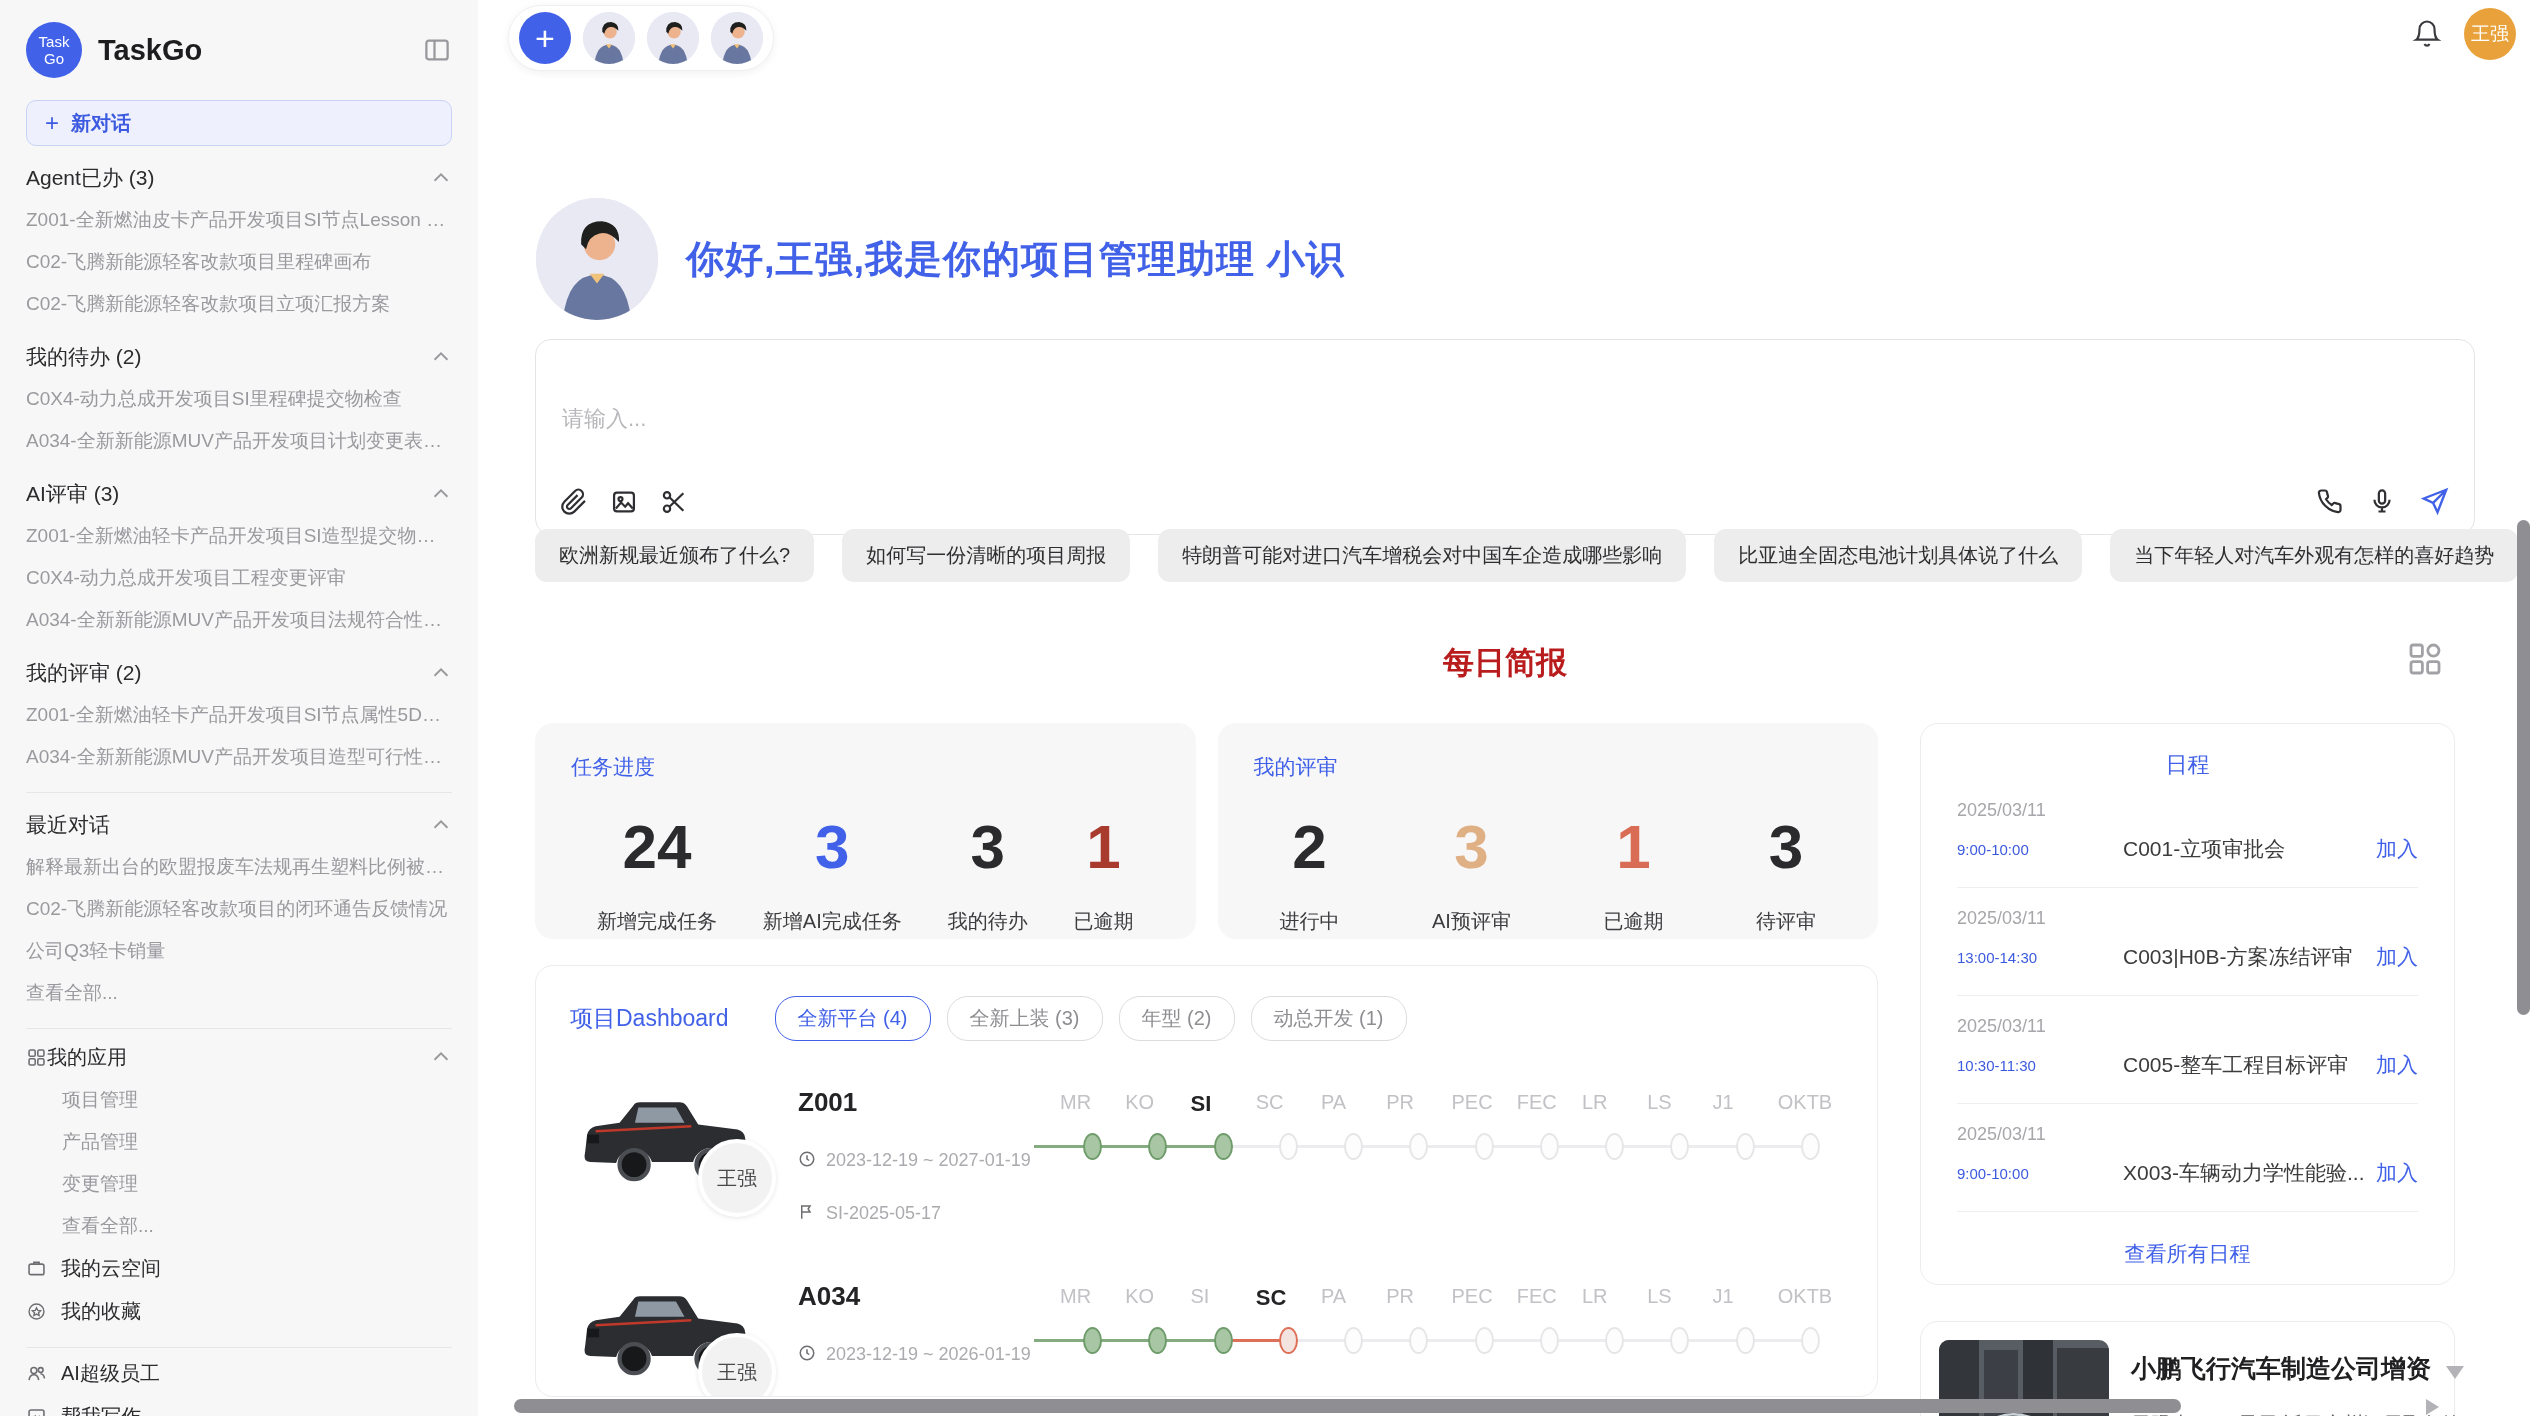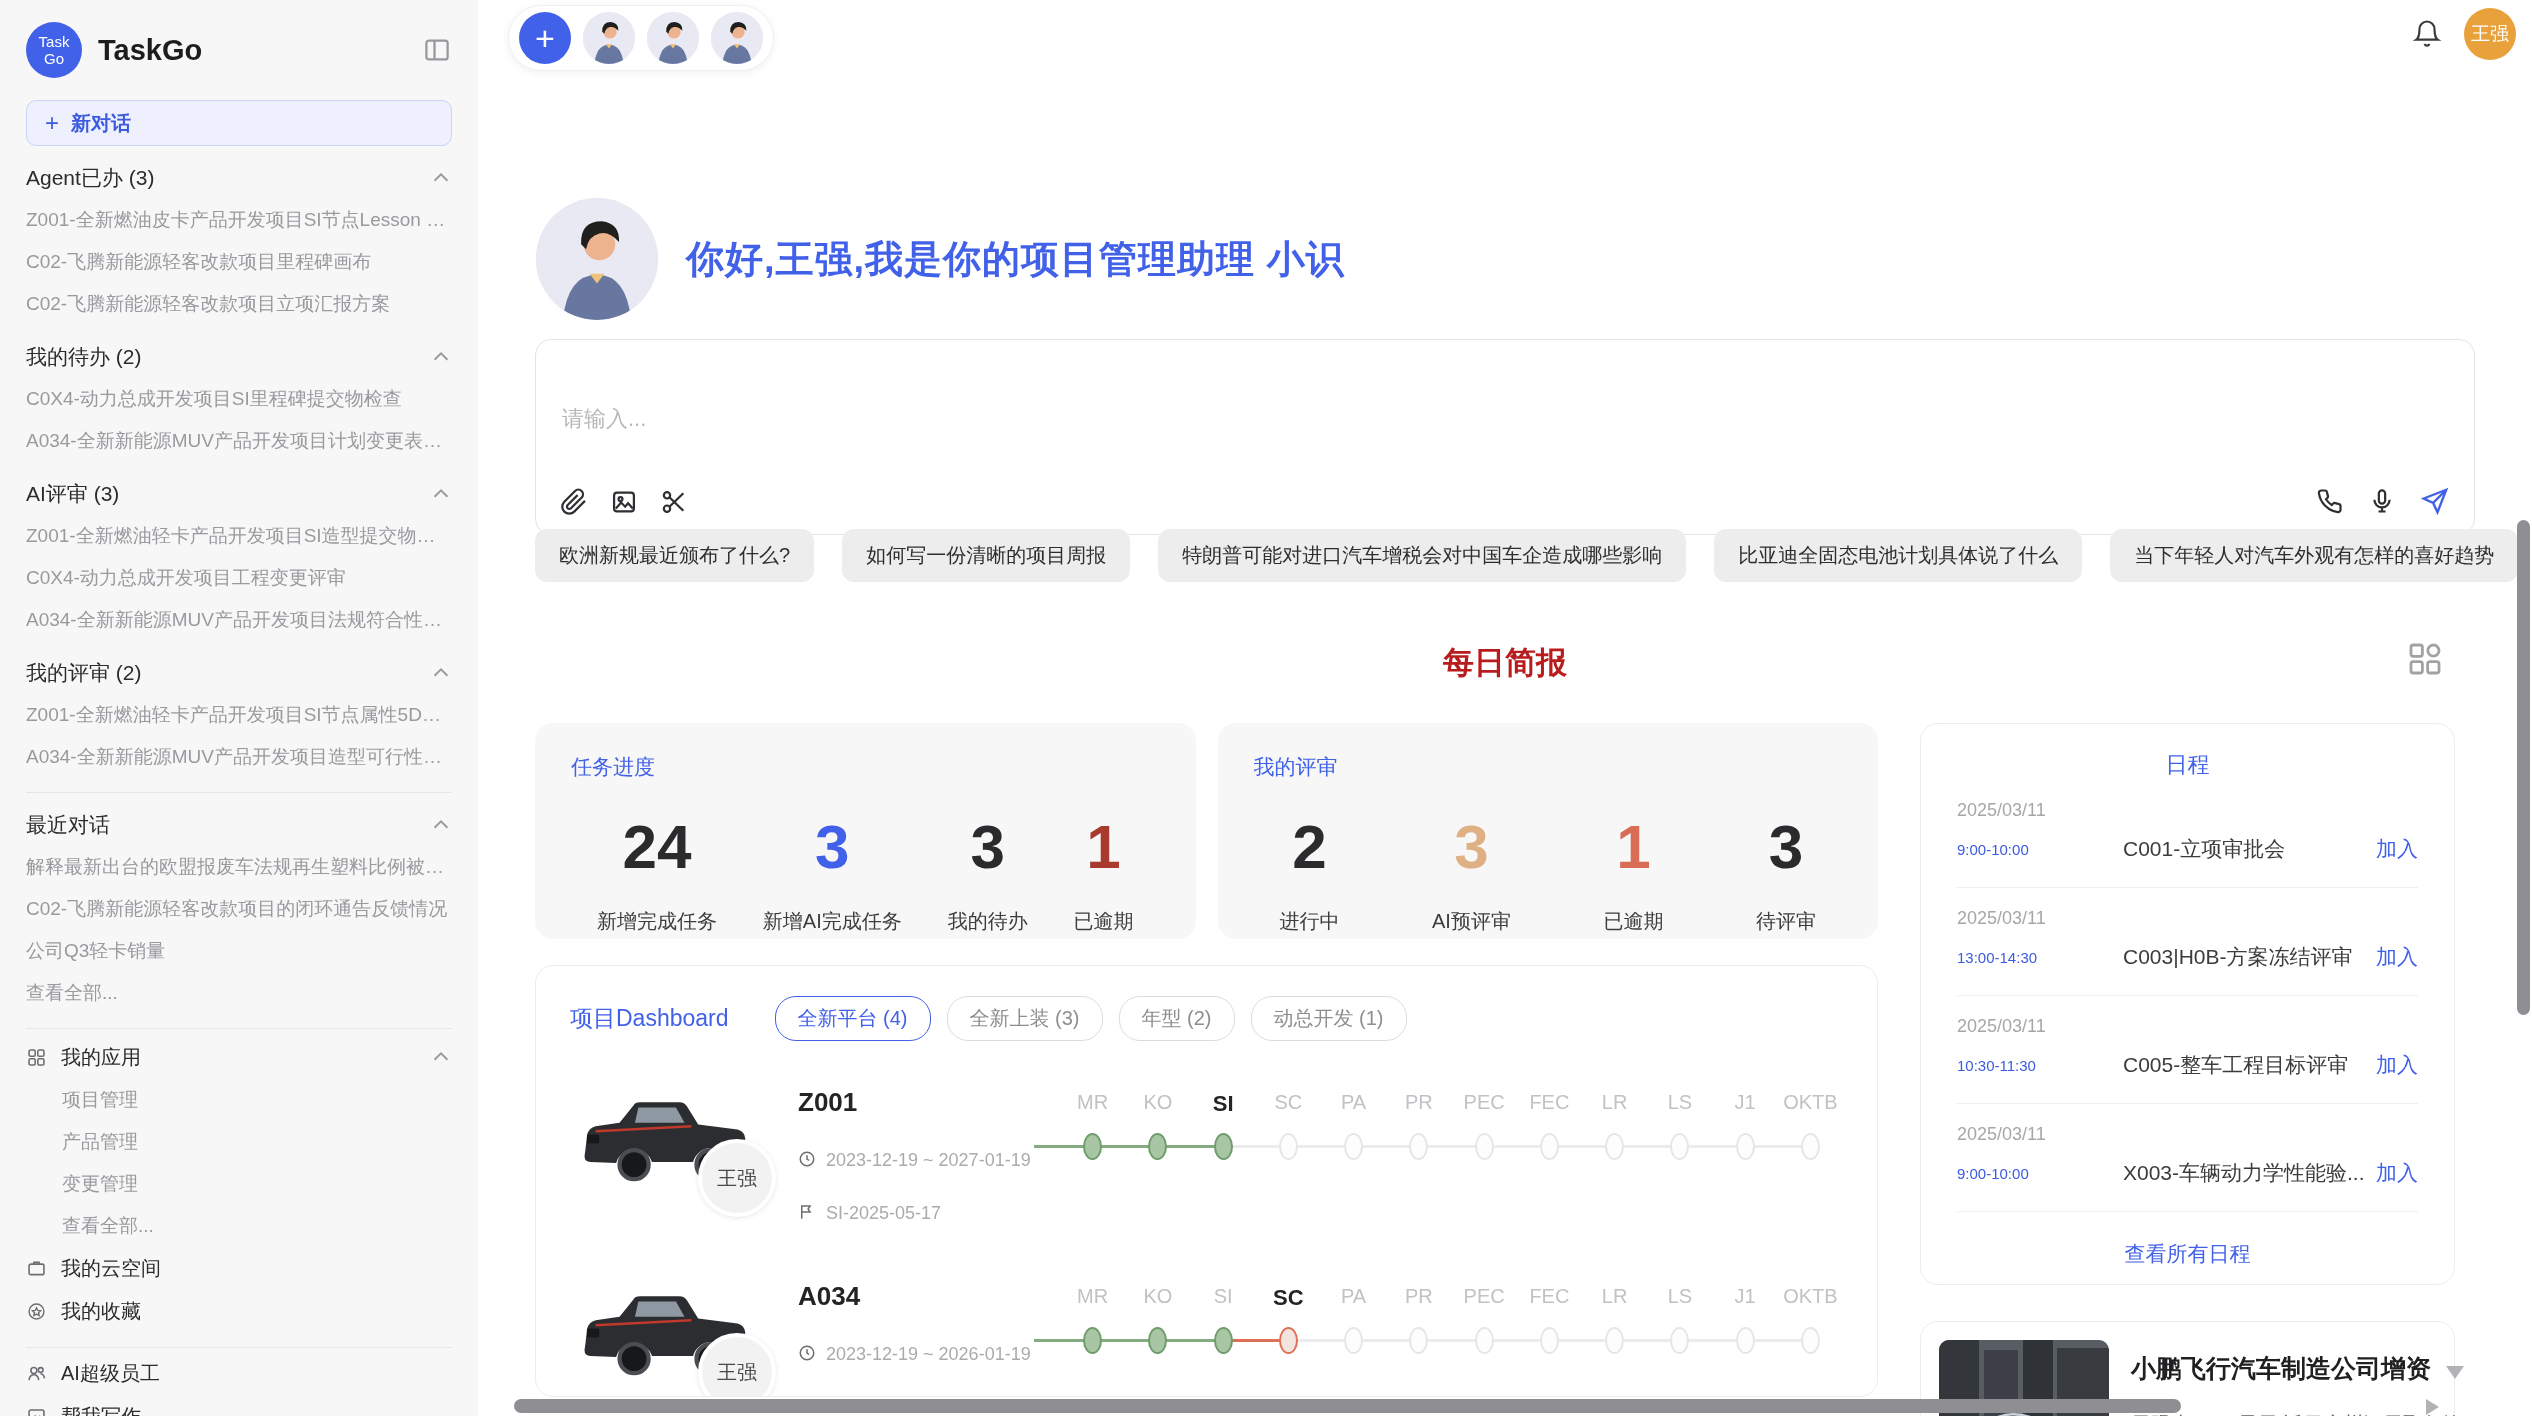--- a/index.html
+++ b/index.html
@@ -21,21 +21,21 @@
   .icon-btn { color:#98989d; cursor:pointer; }
   .new-chat { margin-top:22px; height:46px; background:#eef1fd; border:1px solid #c9d3f6;
     border-radius:10px; display:flex; align-items:center; gap:12px; padding:0 18px;
     color:#3c5ae0; font-size:20px; font-weight:600; cursor:pointer; }
   .plus-glyph { font-size:24px; font-weight:400; line-height:1; }
   .sb-section-head { display:flex; justify-content:space-between; align-items:center;
     font-size:21px; color:#2c2c2e; height:43px; margin-top:10px; }
   .sb-item { font-size:19px; color:#9a9a9e; height:42px; line-height:42px;
     white-space:nowrap; overflow:hidden; text-overflow:ellipsis; cursor:pointer; }
   .sb-div { height:1px; background:#e6e6e9; margin:14px 0 4px 0; }
-  .sb-app-head { display:flex; align-items:center; gap:14px; height:44px;
+  .sb-app-head { display:flex; align-items:center; height:44px;
     font-size:20px; color:#2c2c2e; margin-top:6px;font-family:Liberation Mono, monospace; }
   .sb-app-head .grow { flex:1; }
   .sb-sub { padding-left:36px; color:#9a9a9e; font-size:19px; height:42px; line-height:42px; cursor:pointer;
     white-space:nowrap; overflow:hidden; text-overflow:ellipsis; }
   .sb-link { display:flex; align-items:center; gap:14px; height:43px; font-size:20px; color:#2c2c2e; cursor:pointer; }
   .sb-icon { color:#6e6e72; flex:none; }
 
   
   .main { position:absolute; left:478px; top:0; right:0; bottom:0; background:#fff; }
 
@@ -95,21 +95,21 @@
   .proj-visual { width:228px; flex:none; position:relative; height:152px; }
   .truck { width:188px; height:112px; }
   .owner-badge { position:absolute; left:128px; top:56px; width:78px; height:78px; border-radius:50%;
     background:#f2f2f3; border:4px solid #fff; box-shadow:0 1px 5px rgba(0,0,0,.10);
     display:flex; align-items:center; justify-content:center; font-size:20px; color:#4a4a4c; }
   .proj-info { width:262px; flex:none; padding-top:4px; }
   .proj-code { font-size:26px; font-weight:700; color:#242426; }
   .proj-meta { display:flex; align-items:flex-start; gap:10px; margin-top:32px; color:#ababaf; font-size:18px; }
   .timeline { flex:1; padding-top:8px; }
   .ms-track { display:flex; }
-  .ms-cell { flex:1; text-align:center; }
+  .ms-cell { flex:1; }
   .ms-label { font-size:20px; color:#c2c2c6; height:40px; }
   .ms-label.current { color:#242426; font-weight:700; font-size:22px; }
   .dot-area { position:relative; height:38px; text-align:center; }
   .ms-dot { position:relative; z-index:2; display:inline-block; width:19px; height:27px;
     border-radius:50%; background:#fdfdfd; border:2.5px solid #e6e6e8; margin-top:2px; }
   .ms-dot.done { background:#a9c6a4; border-color:#6f9c6b; }
   .ms-dot.overdue { background:#f4e4e0; border-color:#df7058; }
   .ms-seg { position:absolute; z-index:1; top:14px; height:3px; left:-50%; width:100%; background:#ececee; }
   .ms-seg.done { background:#85ab80; }
   .ms-seg.overdue { background:#df7058; }

